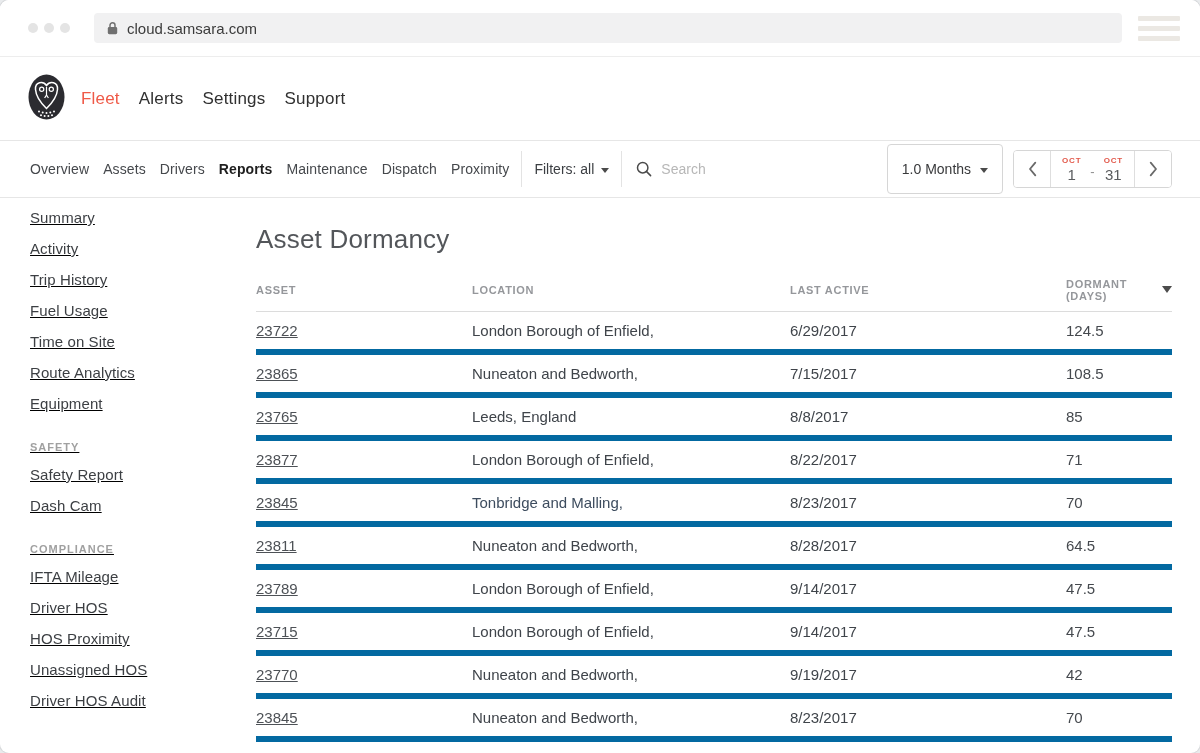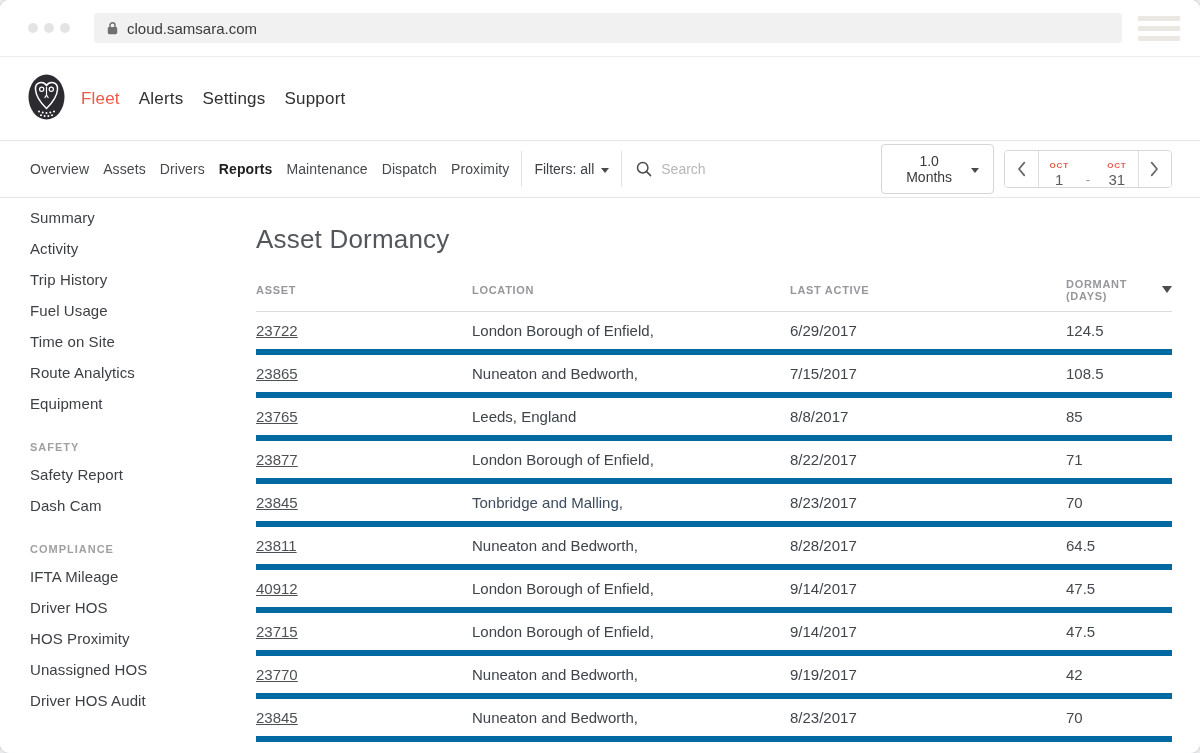--- a/index.html
+++ b/index.html
@@ -37,29 +37,29 @@
   .searchbox { display:flex; align-items:center; gap:9px; margin-left:2px; }
   .searchbox input { border:none; outline:none; font-size:14px; width:220px; color:#3c3c3c; font-family:inherit; background:transparent; }
   .searchbox input::placeholder { color:#b7b7b7; }
   .toolbar-right { margin-left:auto; display:flex; align-items:center; gap:10px; }
   .months-btn { height:50px; padding:0 14px; border:1px solid #d6d6d6; border-radius:4px; background:#fff;
                 display:flex; align-items:center; gap:9px; font-size:14px; color:#38393b; cursor:pointer; font-family:inherit; }
   .date-group { height:38px; border:1px solid #d6d6d6; border-radius:4px; display:flex; align-items:stretch; overflow:hidden; background:#fff; }
   .chev-btn { width:37px; display:flex; align-items:center; justify-content:center; background:#fff; border:none; cursor:pointer; }
   .chev-btn.left { border-right:1px solid #dedede; }
   .chev-btn.right { border-left:1px solid #dedede; }
-  .date-display { display:flex; align-items:flex-end; gap:17px; padding:0 11px; }
+  .date-display { display:flex; align-items:center; gap:9px; padding:0 11px; }
   .month-stack { display:flex; flex-direction:column; align-items:center; line-height:1; }
   .month-stack .mon { font-size:8px; font-weight:bold; letter-spacing:.8px; color:#e2584a; margin-bottom:2px; }
   .month-stack .day { font-size:15px; color:#5a5c5e; }
   .date-dash { color:#8d8d8d; font-size:13px; margin-top:4px; }
 
   
   .content { display:flex; height:555px; }
-  .sidebar { width:226px; padding:4px 0 0 30px; flex-shrink:0; }
+  .sidebar { width:226px; padding:4px 0 0 30px; flex-shrink:0;text-decoration:underline; }
   .side-item { font-size:15px; color:#3c3f43; line-height:31px; height:31px; cursor:pointer; letter-spacing:.1px; white-space:nowrap; }
   .side-header { font-size:11px; font-weight:bold; color:#a0a0a0; letter-spacing:1px; line-height:24px; height:24px; margin-top:16px; }
 
   .main { flex:1; padding:0 28px 0 30px; }
   .page-title { font-size:26px; font-weight:400; color:#53565a; letter-spacing:.2px; margin-top:26px; }
 
   .grid { display:grid; grid-template-columns:216px 318px 276px 1fr; align-items:center; }
   .thead { margin-top:23px; font-size:11px; color:#95979b; letter-spacing:.7px; padding-bottom:9px; border-bottom:1px solid #dcdcdc; }
   .th { display:flex; align-items:center;font-weight:bold; }
   .sort-tri { width:0; height:0; border-left:5.5px solid transparent; border-right:5.5px solid transparent;
@@ -244,21 +244,21 @@
         <div class="cell date">8/23/2017</div>
         <div class="cell days">70</div>
       </div>
       <div class="grid trow">
         <div class="cell"><a class="asset-link">23811</a></div>
         <div class="cell loc">Nuneaton and Bedworth,</div>
         <div class="cell date">8/28/2017</div>
         <div class="cell days">64.5</div>
       </div>
       <div class="grid trow">
-        <div class="cell"><a class="asset-link">40912</a></div>
+        <div class="cell"><a class="asset-link">23789</a></div>
         <div class="cell loc">London Borough of Enfield,</div>
         <div class="cell date">9/14/2017</div>
         <div class="cell days">47.5</div>
       </div>
       <div class="grid trow">
         <div class="cell"><a class="asset-link">23715</a></div>
         <div class="cell loc">London Borough of Enfield,</div>
         <div class="cell date">9/14/2017</div>
         <div class="cell days">47.5</div>
       </div>

